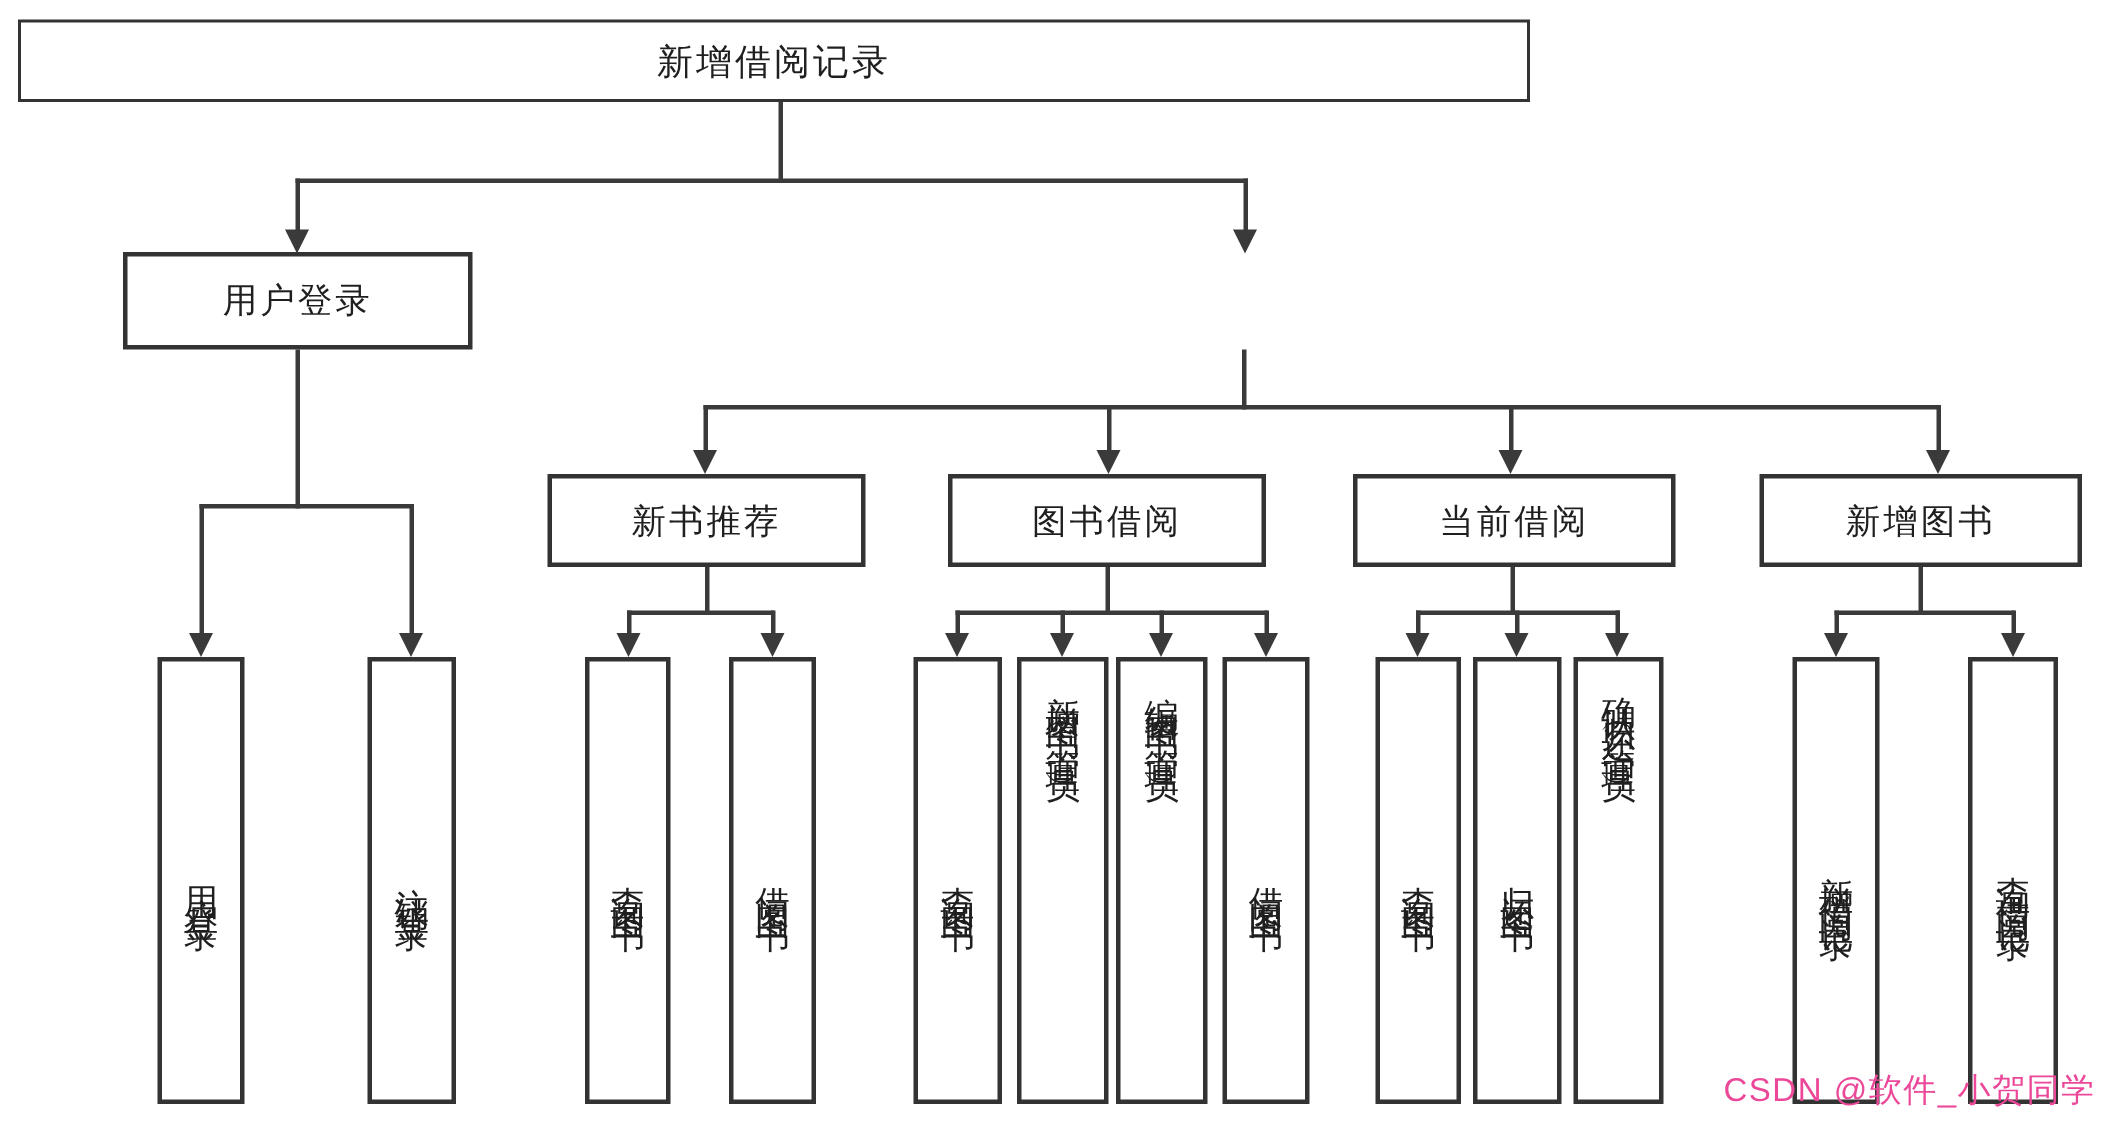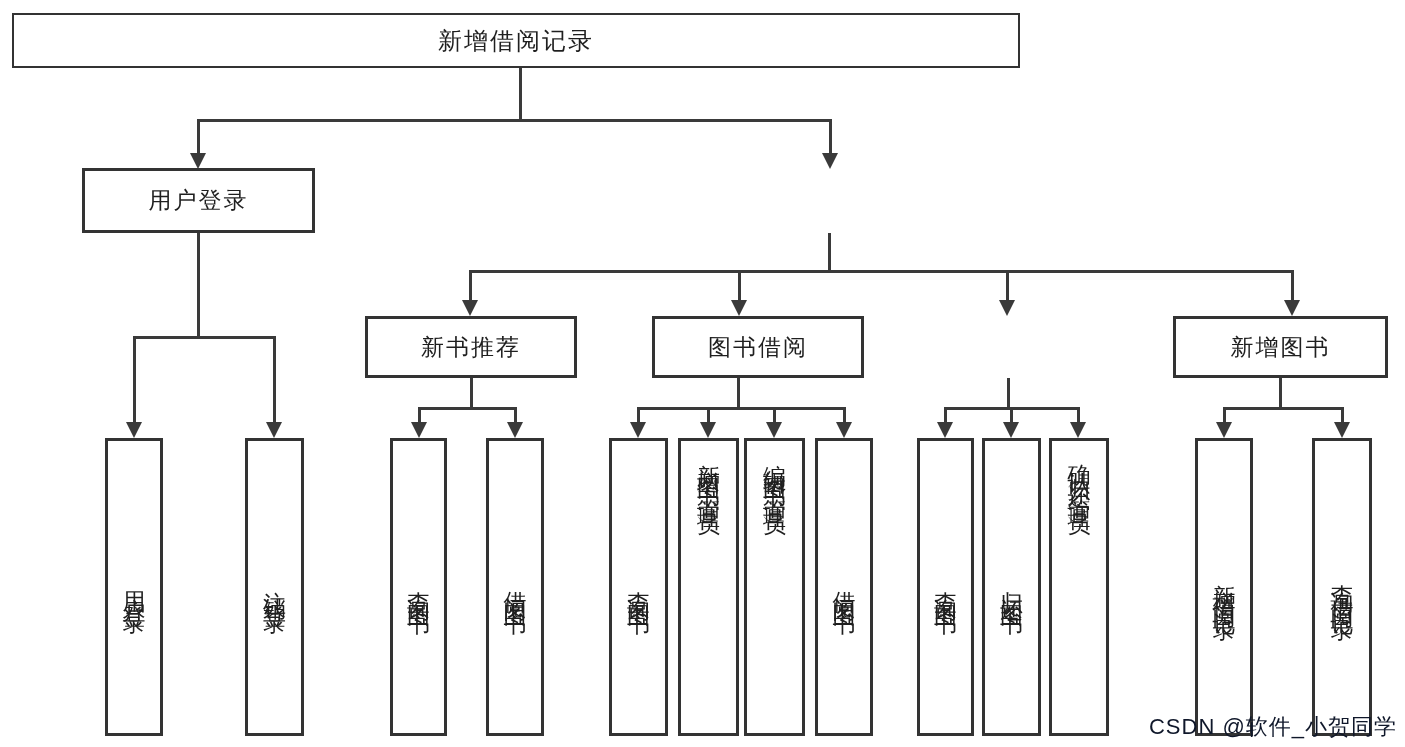--- a/index.html
+++ b/index.html
@@ -45,21 +45,21 @@
     width: 0; height: 0;
     border-left: 8px solid transparent;
     border-right: 8px solid transparent;
     border-top: 16px solid #3a3a3a;
   }
   .watermark {
     position: absolute;
     right: 8px;
     bottom: 5px;
     font-size: 22px;
-    color: #0f172a;
+    color: #ec4899;
     letter-spacing: 1px;
     white-space: nowrap;
   }
 </style>
 </head>
 <body>
 
 <div class="canvas">
 
   <div class="box root-box" style="left:12px; top:13px; width:1008px; height:55px;">
@@ -91,22 +91,25 @@
   <div class="vl" style="left:738px; top:270px; height:32px;"></div>
   <div class="arrow" style="left:731px; top:300px;"></div>
   <div class="vl" style="left:1006px; top:270px; height:32px;"></div>
   <div class="arrow" style="left:999px; top:300px;"></div>
   <div class="vl" style="left:1291px; top:270px; height:32px;"></div>
   <div class="arrow" style="left:1284px; top:300px;"></div>
 
   <div class="box level2-box" style="left:365px; top:316px; width:212px; height:62px;">
     <span>新书推荐</span>
   </div>
-  <div class="box level2-box" style="left:652px; top:316px; width:212px; height:62px;">
+  <div class="box level2-box" style="left:632px; top:316px; width:212px; height:62px;">
     <span>图书借阅</span>
+  </div>
+  <div class="box level2-box" style="left:902px; top:316px; width:215px; height:62px;">
+    <span>当前借阅</span>
   </div>
   <div class="box level2-box" style="left:1173px; top:316px; width:215px; height:62px;">
     <span>新增图书</span>
   </div>
 
   <div class="vl" style="left:470px; top:378px; height:32px;"></div>
   <div class="hl" style="left:418px; top:407px; width:98px;"></div>
   <div class="vl" style="left:418px; top:407px; height:18px;"></div>
   <div class="arrow" style="left:411px; top:422px;"></div>
   <div class="vl" style="left:514px; top:407px; height:18px;"></div>

